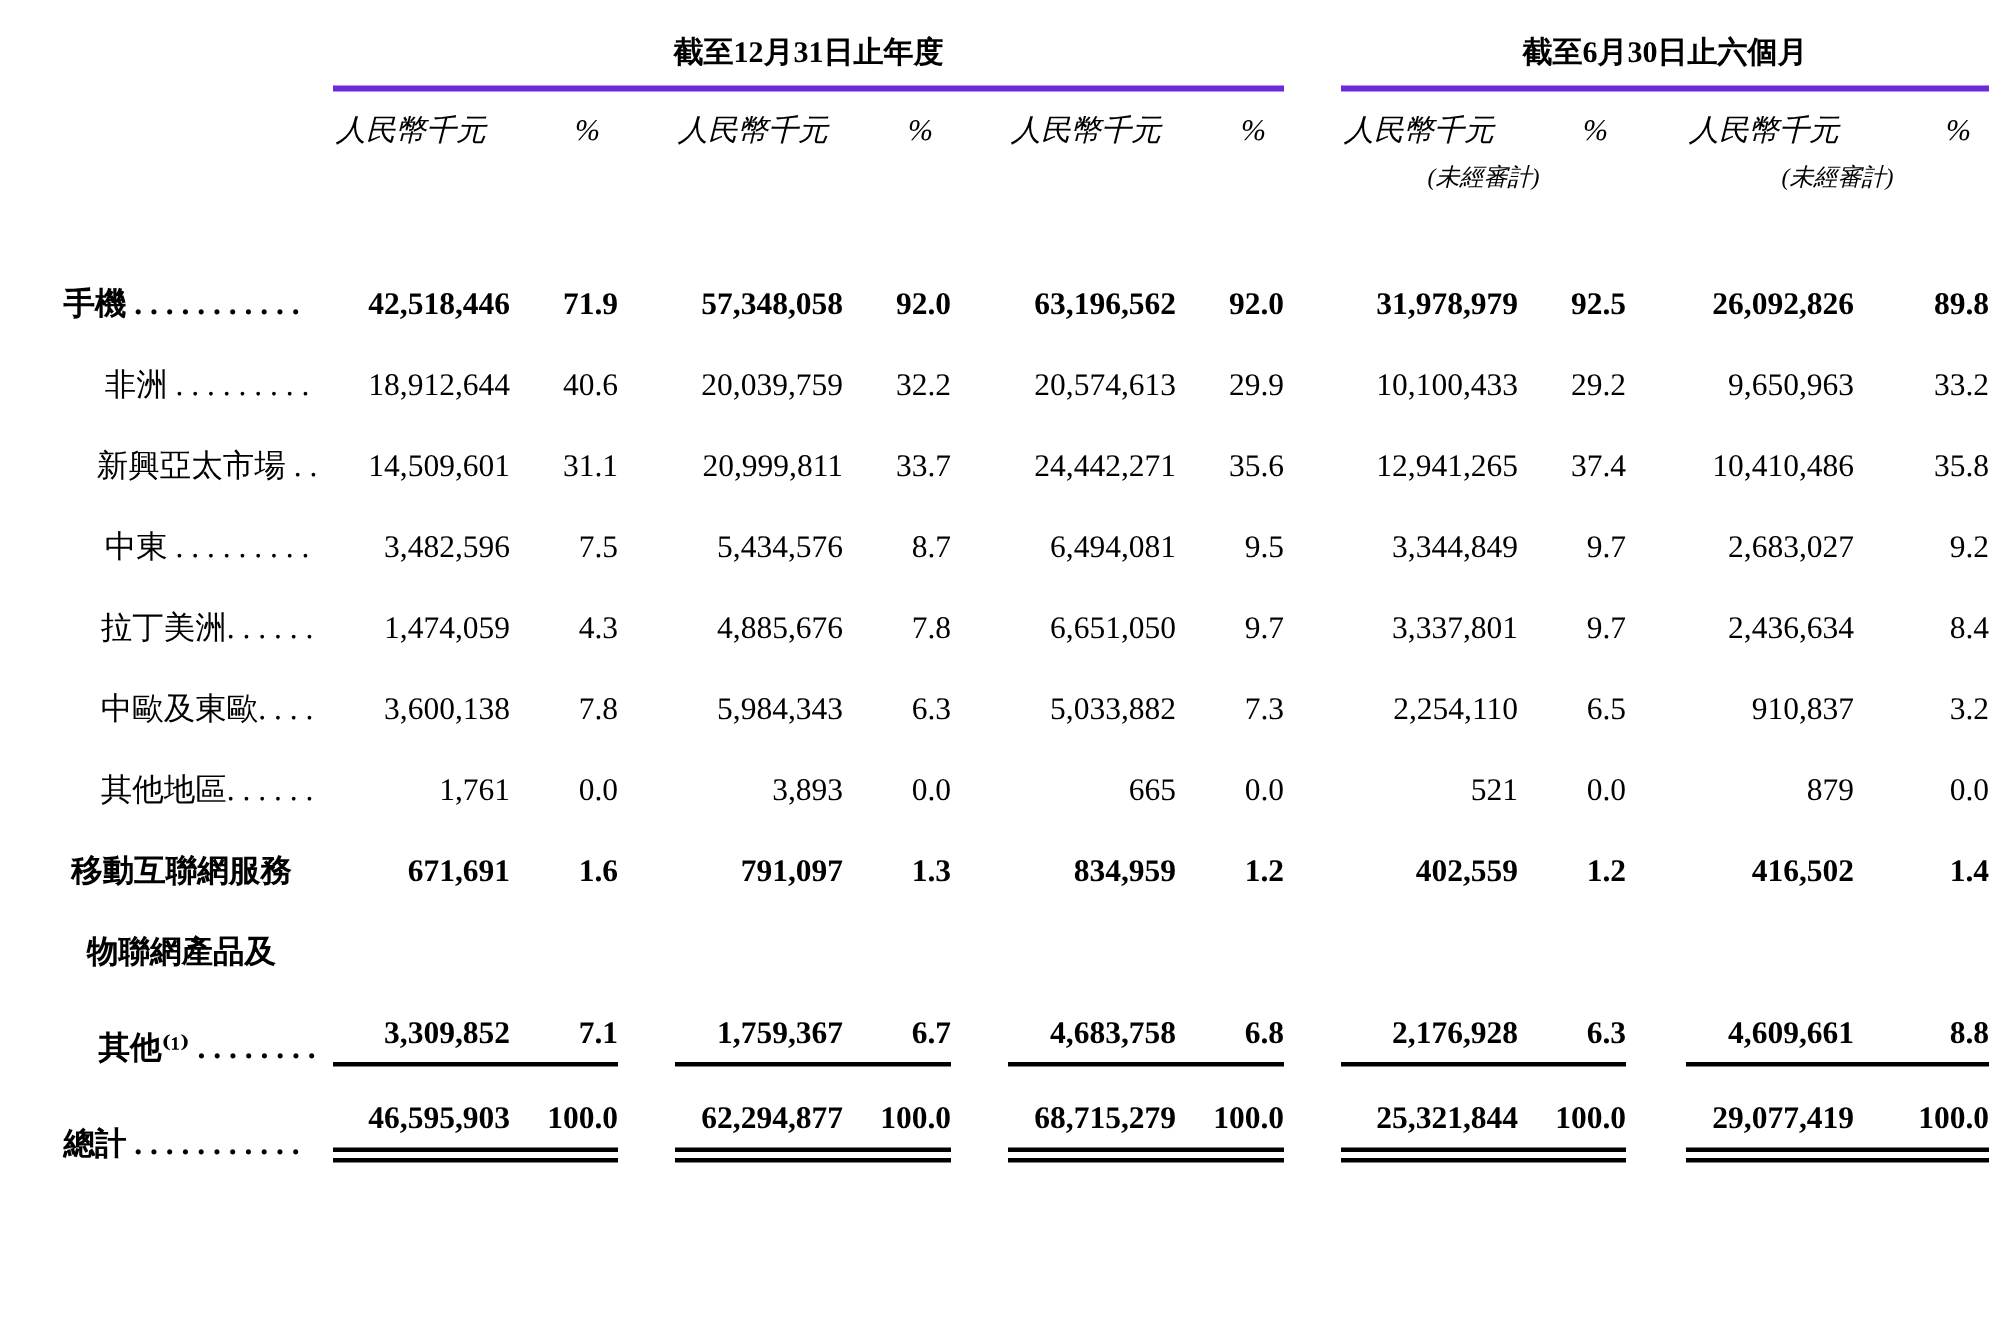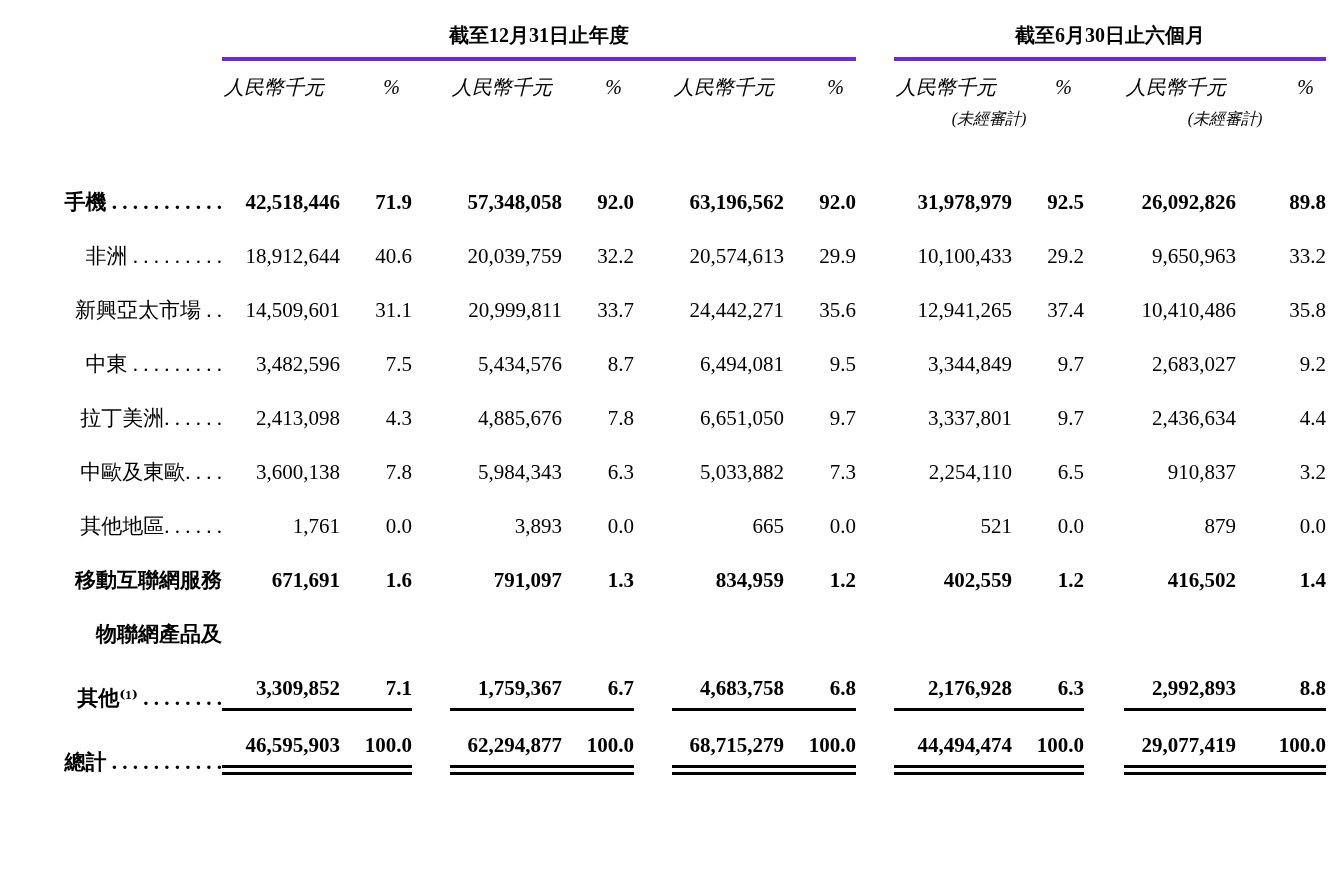--- a/index.html
+++ b/index.html
@@ -60,21 +60,21 @@
     font-size: 16px;
     text-align: center;
     padding-top: 6px;
   }
 
   
   td { font-size: 21px; line-height: 25px; }
   tr.data-row td  { padding-top: 29px; }
   tr.first td     { padding-top: 58px; }
   tr.totals td    { padding-top: 22px; }
-  td.lbl { text-align: right; white-space: nowrap; }
+  td.lbl { text-align: center; white-space: nowrap; }
   td.lbl.ind { padding-left: 34px; }
   td.amt, td.pct { text-align: right; }
   tr.bold td { font-weight: 700; }
 
   .cellv { display: block; }
   tr.u-single td.amt .cellv,
   tr.u-single td.pct .cellv {
     padding-bottom: 7px;
     border-bottom: 3px solid #000;
   }
@@ -284,21 +284,21 @@
         <td class="amt">
             <span class="cellv">2,683,027</span>
           </td>
         <td class="pct">
             <span class="cellv">9.2</span>
           </td>
       </tr>
       <tr class="data-row">
         <td class="lbl ind">拉丁美洲. . . . . .</td>
         <td class="amt">
-            <span class="cellv">2,413,098</span>
+            <span class="cellv">1,474,059</span>
           </td>
         <td class="pct">
             <span class="cellv">4.3</span>
           </td>
         <td></td>
         <td class="amt">
             <span class="cellv">4,885,676</span>
           </td>
         <td class="pct">
             <span class="cellv">7.8</span>
@@ -315,21 +315,21 @@
             <span class="cellv">3,337,801</span>
           </td>
         <td class="pct">
             <span class="cellv">9.7</span>
           </td>
         <td></td>
         <td class="amt">
             <span class="cellv">2,436,634</span>
           </td>
         <td class="pct">
-            <span class="cellv">4.4</span>
+            <span class="cellv">8.4</span>
           </td>
       </tr>
       <tr class="data-row">
         <td class="lbl ind">中歐及東歐. . . .</td>
         <td class="amt">
             <span class="cellv">3,600,138</span>
           </td>
         <td class="pct">
             <span class="cellv">7.8</span>
           </td>
@@ -477,21 +477,21 @@
           </td>
         <td></td>
         <td class="amt">
             <span class="cellv">2,176,928</span>
           </td>
         <td class="pct">
             <span class="cellv">6.3</span>
           </td>
         <td></td>
         <td class="amt">
-            <span class="cellv">2,992,893</span>
+            <span class="cellv">4,609,661</span>
           </td>
         <td class="pct">
             <span class="cellv">8.8</span>
           </td>
       </tr>
       <tr class="data-row totals bold u-double">
         <td class="lbl">總計 . . . . . . . . . . .</td>
         <td class="amt">
             <span class="cellv">46,595,903</span>
           </td>
@@ -507,21 +507,21 @@
           </td>
         <td></td>
         <td class="amt">
             <span class="cellv">68,715,279</span>
           </td>
         <td class="pct">
             <span class="cellv">100.0</span>
           </td>
         <td></td>
         <td class="amt">
-            <span class="cellv">44,494,474</span>
+            <span class="cellv">25,321,844</span>
           </td>
         <td class="pct">
             <span class="cellv">100.0</span>
           </td>
         <td></td>
         <td class="amt">
             <span class="cellv">29,077,419</span>
           </td>
         <td class="pct">
             <span class="cellv">100.0</span>

